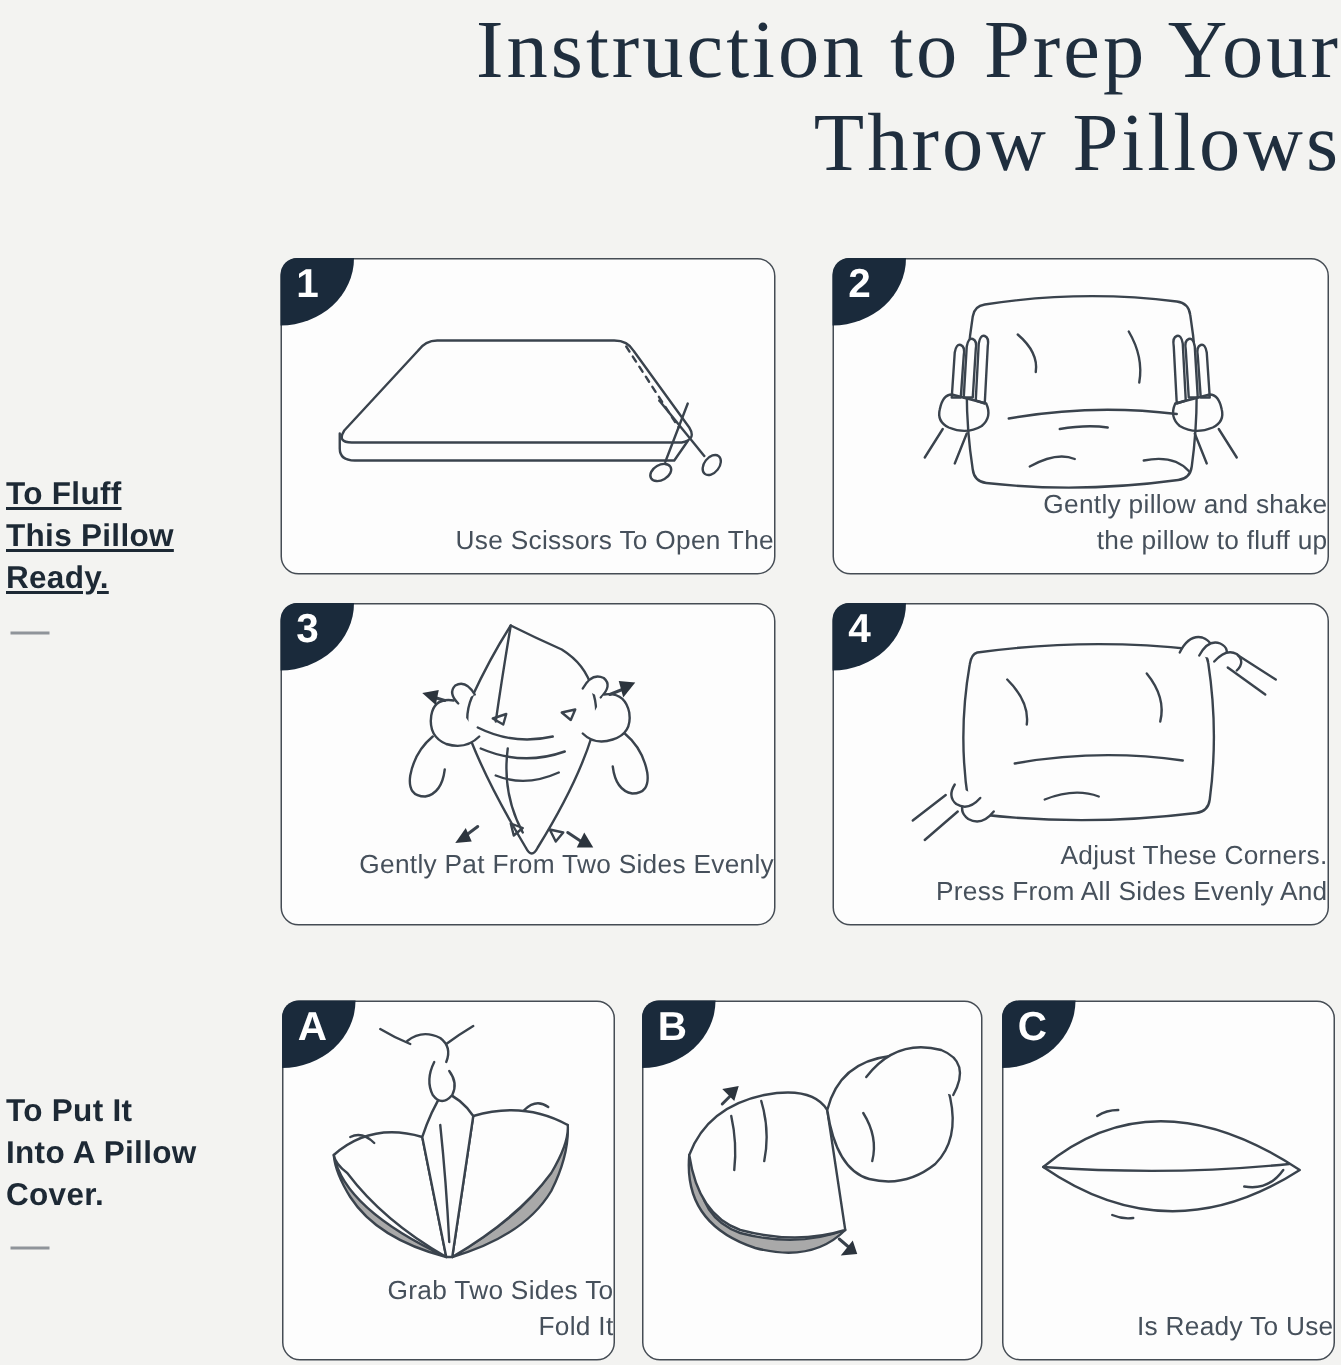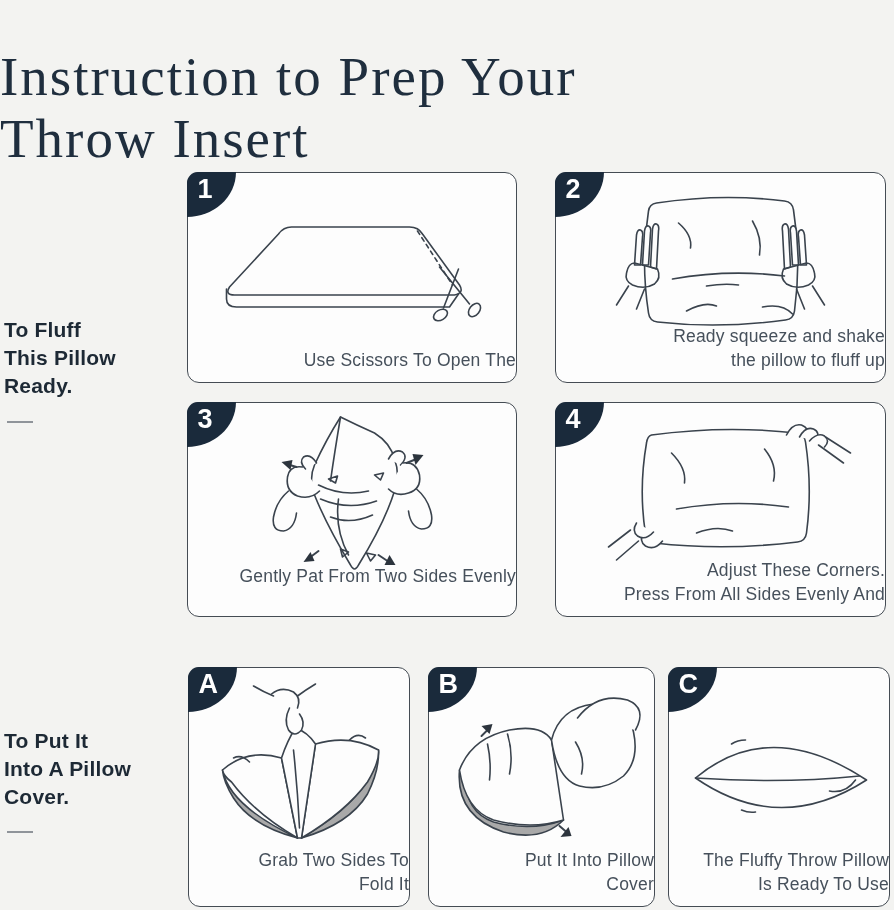--- a/index.html
+++ b/index.html
@@ -1,20 +1,20 @@
 <!DOCTYPE html>
 <html><head>
 <meta charset="utf-8">
 <style>
   html,body{margin:0;padding:0;background:#f3f3f1;}
   .page{position:relative;width:894px;height:910px;background:#f3f3f1;overflow:hidden;
         font-family:"Liberation Sans",sans-serif;}
-  .title{position:absolute;top:2px;left:0;width:100%;text-align:left;
+  .title{position:absolute;top:2px;left:0;width:100%;text-align:right;
          font-family:"Liberation Serif",serif;font-size:55px;line-height:62px;
-         color:#1f2e3e;letter-spacing:2px;margin-top:44px;}
+         color:#1f2e3e;letter-spacing:2px;}
   .side-label{position:absolute;left:4px;font-size:21px;font-weight:bold;color:#1d2935;
               line-height:28px;letter-spacing:.2px;}
   .side-dash{position:absolute;left:7px;width:26px;height:0;border-top:2px solid #8f949a;}
   .panel{position:absolute;background:#fdfdfd;border:1.5px solid #454c54;border-radius:12px;
          box-sizing:border-box;}
   .badge{position:absolute;top:-1.5px;left:-1.5px;width:49px;height:45px;background:#1a2a3b;
          border-radius:11px 0 100% 0;color:#ffffff;font-size:27px;font-weight:bold;
          padding:3px 0 0 11px;box-sizing:border-box;line-height:1.1;}
   .caption{position:absolute;left:0;bottom:10px;width:100%;text-align:right;
            font-size:17.5px;line-height:24px;color:#46505b;letter-spacing:.2px;}
@@ -26,24 +26,24 @@
   .solid{fill:#2c343d;stroke:none;}
   .dash{stroke-dasharray:4 4;}
 </style>
 </head>
 <body>
 
 <div class="page">
 
   <div class="title">
     <div>Instruction to Prep Your</div>
-    <div>Throw Insert</div>
-  </div>
-
-  <div class="side-label" style="top:316px;">
+    <div>Throw Pillows</div>
+  </div>
+
+  <div class="side-label" style="top:316px;text-decoration:underline;">
     <div>To Fluff</div>
     <div>This Pillow</div>
     <div>Ready.</div>
   </div>
   <div class="side-dash" style="top:421px;"></div>
 
   <div class="side-label" style="top:727px;">
     <div>To Put It</div>
     <div>Into A Pillow</div>
     <div>Cover.</div>
@@ -87,21 +87,21 @@
 
       <path class="ghost" d="M238,44 Q242,62 243,78"></path>
       <path class="lnw" d="M250,80 L248,50 Q247,44 244,45 Q241,46 242,52 L244,80 Z"></path>
       <path class="lnw" d="M242,80 L240,46 Q239,40 236,41 Q233,42 234,48 L236,80 Z"></path>
       <path class="lnw" d="M234,82 L232,44 Q231,38 228,39 Q225,40 226,46 L228,84 Z"></path>
       <path class="ln" d="M258,88 Q256,78 250,78 L227,84 Q223,93 230,99 Q240,105 252,100 Q260,96 258,88 Z"></path>
       <path class="ln" d="M256,101 L268,120"></path>
       <path class="ln" d="M240,104 L248,124"></path>
     </svg>
     <div class="caption">
-      <div>Ready squeeze and shake</div>
+      <div>Gently pillow and shake</div>
       <div>the pillow to fluff up</div>
     </div>
   </div>
 
   <div class="panel" style="left:187px;top:402px;width:330px;height:215px;">
     <div class="badge">3</div>
     <svg class="illus" style="top:0;" width="327" height="178" viewBox="0 0 327 178">
       <path class="lnw" d="M152,14 Q168,22 186,30 Q202,40 206,56 Q212,72 206,88 Q196,120 170,162 Q166,170 162,162 Q138,122 126,92 Q120,76 126,62 Q138,36 152,14 Z"></path>
       <path class="ln" d="M152,14 Q146,50 142,78"></path>
       <path class="ln" d="M130,82 Q154,94 180,88"></path>
@@ -196,34 +196,29 @@
       <path class="ln" d="M58,66 Q62,84 60,102"></path>
       <path class="lnw" d="M122,62 Q130,30 164,26 Q198,24 204,54 Q210,82 194,98 Q174,114 150,108 Q128,102 122,62 Z"></path>
       <path class="lnw" d="M148,40 Q168,14 198,22 Q218,30 206,52"></path>
       <path class="ln" d="M146,64 Q156,80 152,96"></path>
 
       <path class="ln" d="M52,58 L59,51" style="stroke-width:2"></path>
         <path class="solid" d="M63,46 L52,48 L60,56 Z"></path>
       <path class="ln" d="M130,148 L137,154" style="stroke-width:2"></path>
         <path class="solid" d="M142,158 L131,159 L139,149 Z"></path>
     </svg>
-    <div class="caption">
-      <div>Put It Into Pillow</div>
-      <div>Cover</div>
-    </div>
   </div>
 
   <div class="panel" style="left:668px;top:667px;width:222px;height:240px;">
     <div class="badge">C</div>
     <svg class="illus" style="top:10px;" width="219" height="168" viewBox="0 0 219 168">
       <path class="lnw" d="M26,100 Q100,38 197,102 Q110,158 26,100 Z"></path>
       <path class="ln" d="M26,100 Q112,106 190,98"></path>
       <path class="ln" d="M186,102 Q176,116 160,113"></path>
       <path class="ln" d="M62,66 Q68,62 76,62"></path>
       <path class="ln" d="M72,132 Q79,135 86,134"></path>
     </svg>
     <div class="caption">
-      <div>The Fluffy Throw Pillow</div>
       <div>Is Ready To Use</div>
     </div>
   </div>
 
 </div>
 
 </body></html>

